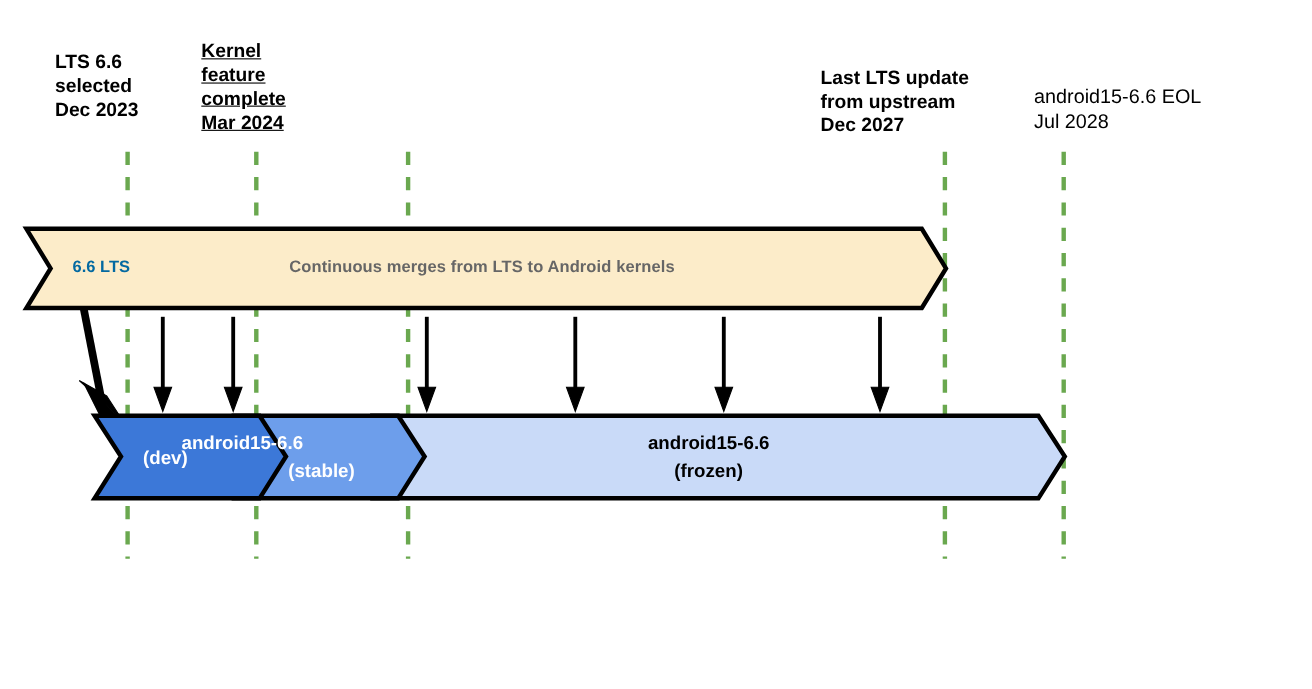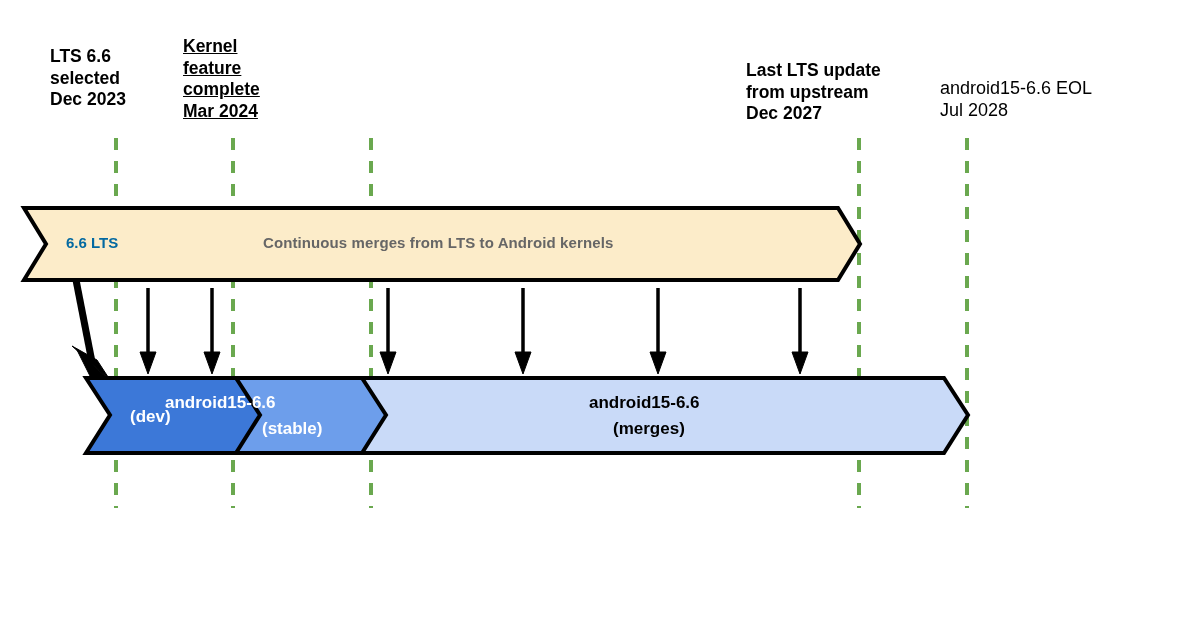--- a/index.html
+++ b/index.html
@@ -95,15 +95,15 @@
   <div class="bar-label lts-merge" style="left:263px; top:234px;">Continuous merges from LTS to Android kernels</div>
 
   <div class="bar-label chev-title white" style="left:165px; top:390px;">android15-6.6</div>
 
   <div class="bar-label chev-title white" style="left:130px; top:404px;">(dev)</div>
 
   <div class="bar-label chev-title white" style="left:262px; top:416px;">(stable)</div>
 
   <div class="bar-label chev-title" style="left:589px; top:390px;">android15-6.6</div>
 
-  <div class="bar-label chev-title" style="left:613px; top:416px;">(merges)</div>
+  <div class="bar-label chev-title" style="left:613px; top:416px;">(frozen)</div>
 
 </div>
 
 </body></html>

